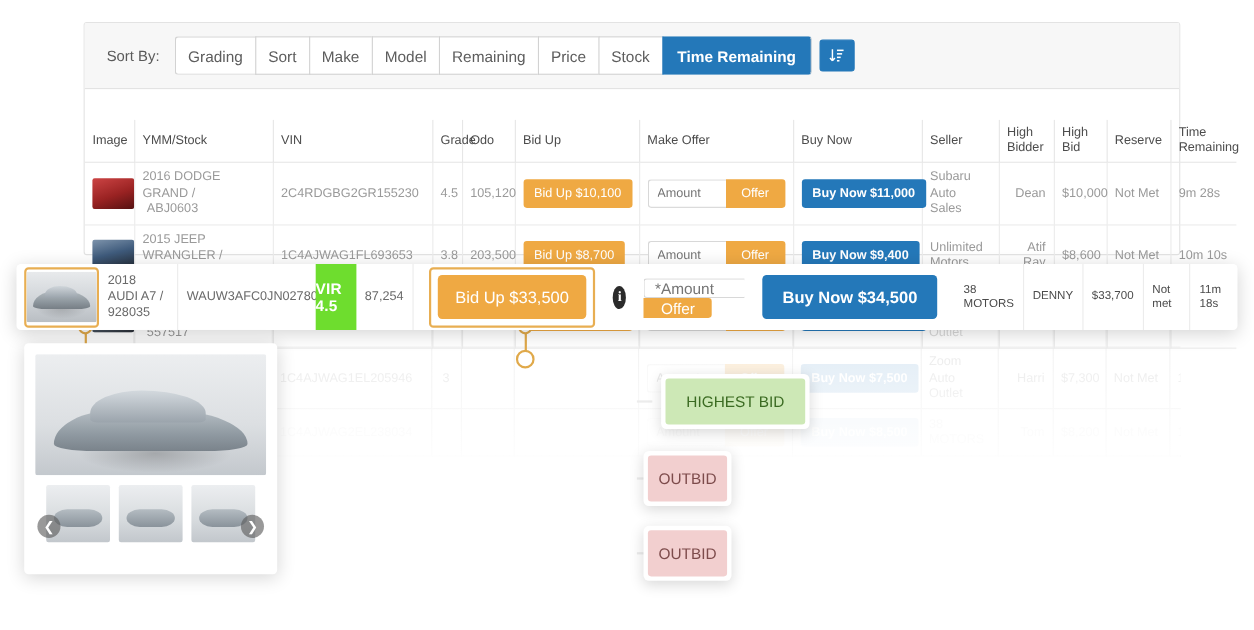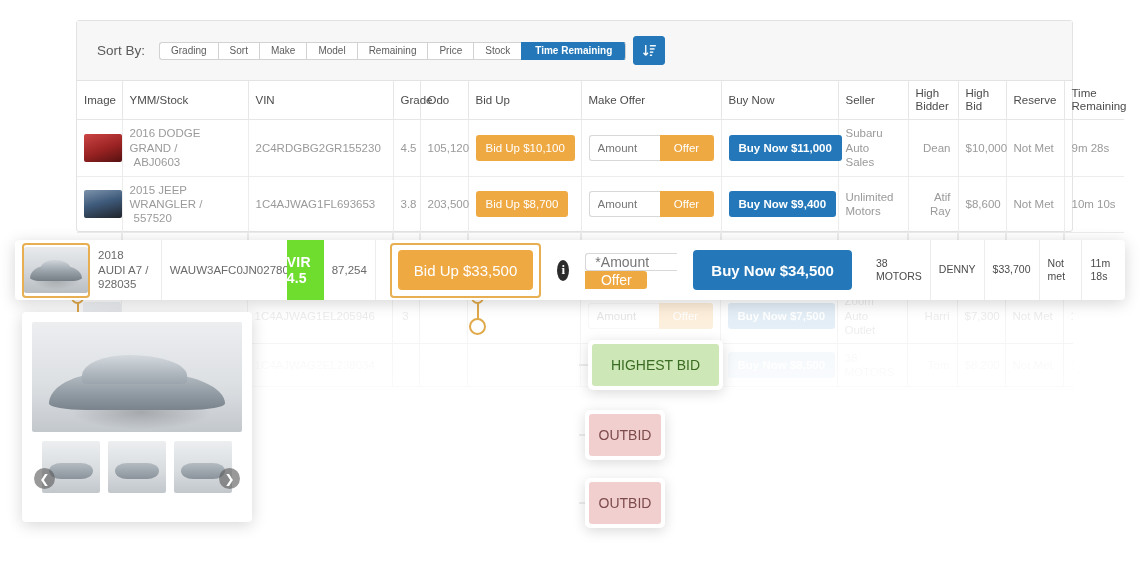--- a/index.html
+++ b/index.html
@@ -23,39 +23,39 @@
   .sortbar {
     height: 60px; background: #f7f7f7;
     border-bottom: 1px solid #e3e3e3;
     display: flex; align-items: center; padding-left: 20px; gap: 0;
   }
   .sortbar-label {
     font-size: 13.5px; color: #5a5a5a; margin-right: 14px; white-space: nowrap;
   }
   .sort-group { display: flex; align-items: center; }
   .sort-btn {
-    height: 18px; padding: 0 11px;
+    height: 35px; padding: 0 11px;
     display: flex; align-items: center; justify-content: center;
     background: #fff; border: 1px solid #d2d2d2; border-right: none;
-    font-size: 10px; color: #5d5d5d; white-space: nowrap; cursor: pointer;
+    font-size: 14px; color: #5d5d5d; white-space: nowrap; cursor: pointer;
   }
   .sort-btn:first-child { border-top-left-radius: 3px; border-bottom-left-radius: 3px; }
   .sort-btn.active {
     background: #2478b9; border-color: #2478b9; color: #fff; font-weight: bold;
     padding: 0 13px;
   }
   .sort-btn.last { border-right: 1px solid #d2d2d2; border-top-right-radius:3px; border-bottom-right-radius:3px;}
   .sort-icon-btn {
     width: 32px; height: 29px; margin-left: 7px;
     background: #2478b9; border: 1px solid #2478b9; border-radius: 3px;
     display: flex; align-items: center; justify-content: center; cursor: pointer;
   }
 
   
-  table.lot-table { width: 100%; border-collapse: collapse; table-layout: fixed; }
+  table.lot-table { width: 100%; border-collapse: collapse; table-layout: fixed; margin-top: 28px; }
   table.lot-table th {
     font-size: 11.5px; font-weight: normal; color: #4c4c4c;
     text-align: left; vertical-align: middle;
     padding: 6px 7px; height: 33px;
     border-right: 1px solid #e6e6e6; border-bottom: 1px solid #e6e6e6;
     line-height: 1.15;
   }
   table.lot-table td {
     font-size: 11.5px; color: #9a9a9a;
     padding: 6px 7px; height: 43px; vertical-align: middle;
@@ -269,21 +269,21 @@
   .status-box {
     position:absolute; background:#fff; border-radius:5px;
     box-shadow:0 3px 13px rgba(0,0,0,.15); padding:4px;
   }
   .status-inner {
     border-radius:3px; display:flex; align-items:center; justify-content:center;
     font-size:14px; white-space:nowrap; height:100%;
   }
   .status-inner.ok { background:#cde8b6; color:#3b6b22; }
   .status-inner.bad { background:#f2cfcf; color:#7d4b4b; }
-  .sb1 { left:3px; top:8px; width:135px; height:50px; }
+  .sb1 { left:16px; top:8px; width:135px; height:50px; }
   .sb2 { left:0; top:78px; width:80px; height:50px; }
   .sb3 { left:0; top:146px; width:80px; height:50px; }
   .hconn { position:absolute; height:2px; background:#ececec; }
 </style>
 </head>
 <body>
 
 <div class="stage">
 
   <div class="bg-table-wrap">

